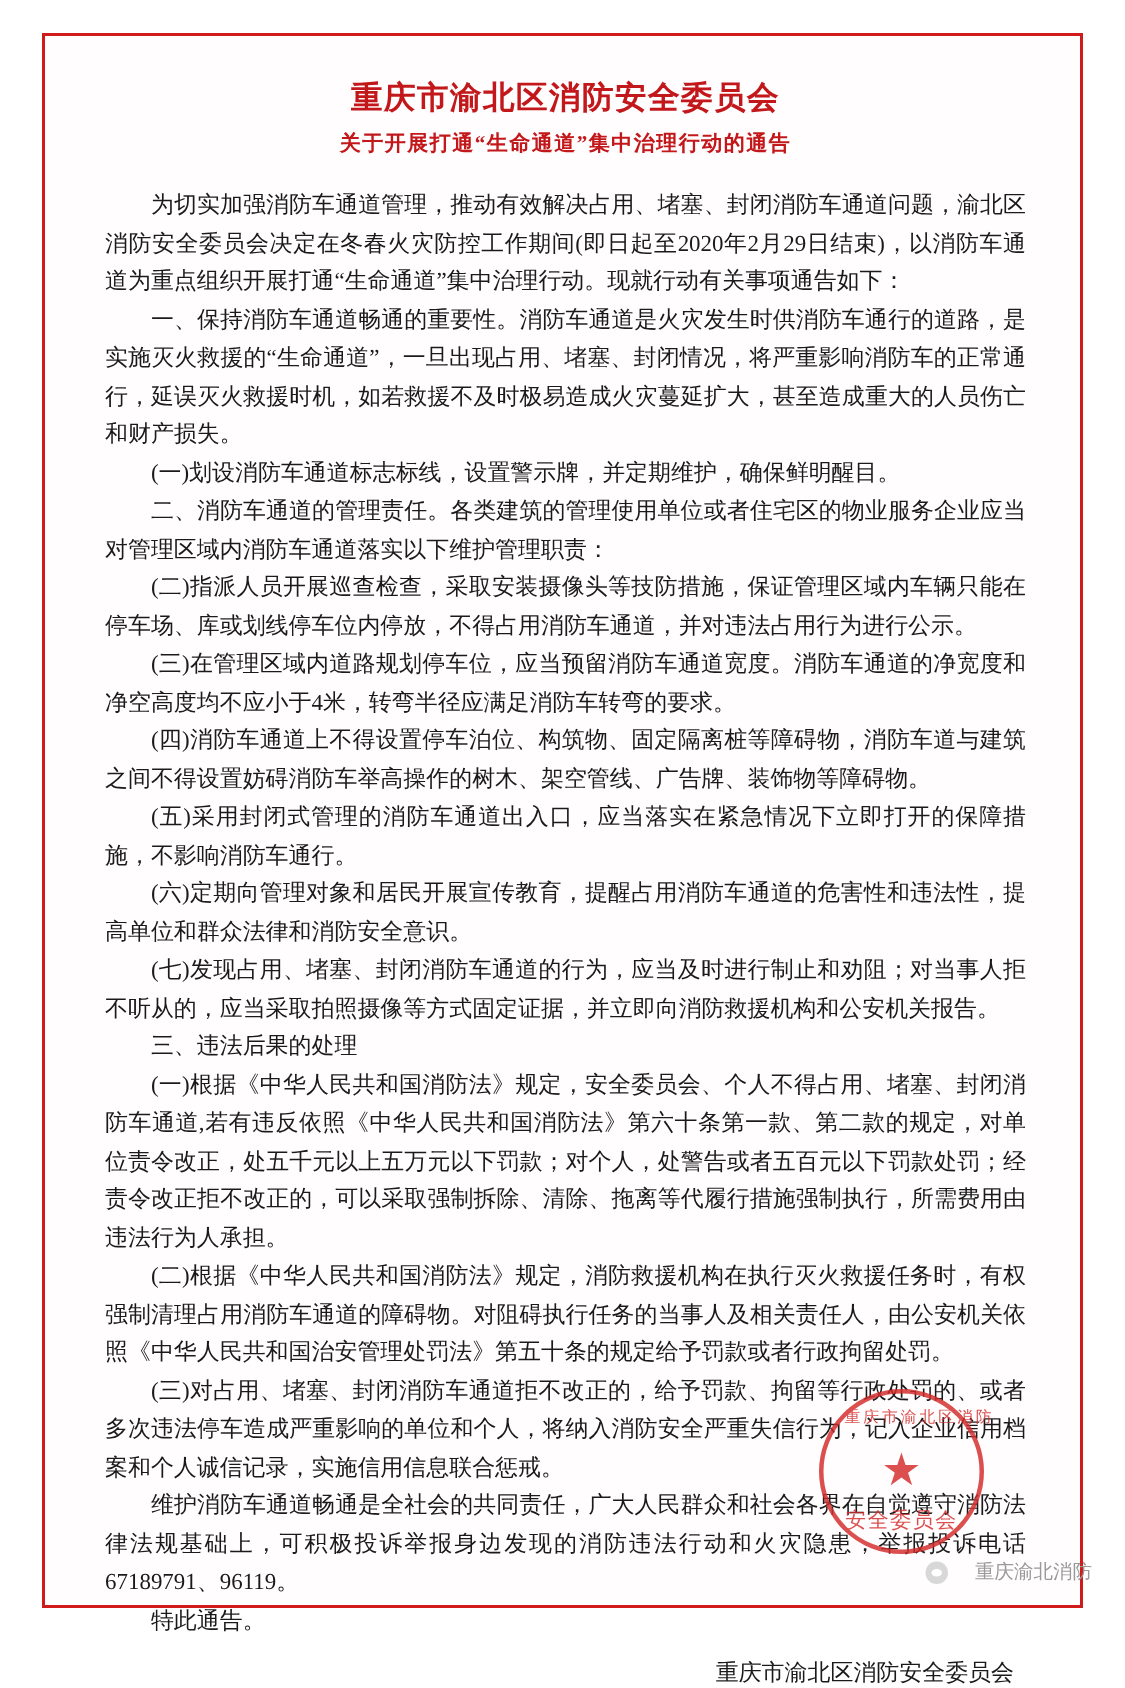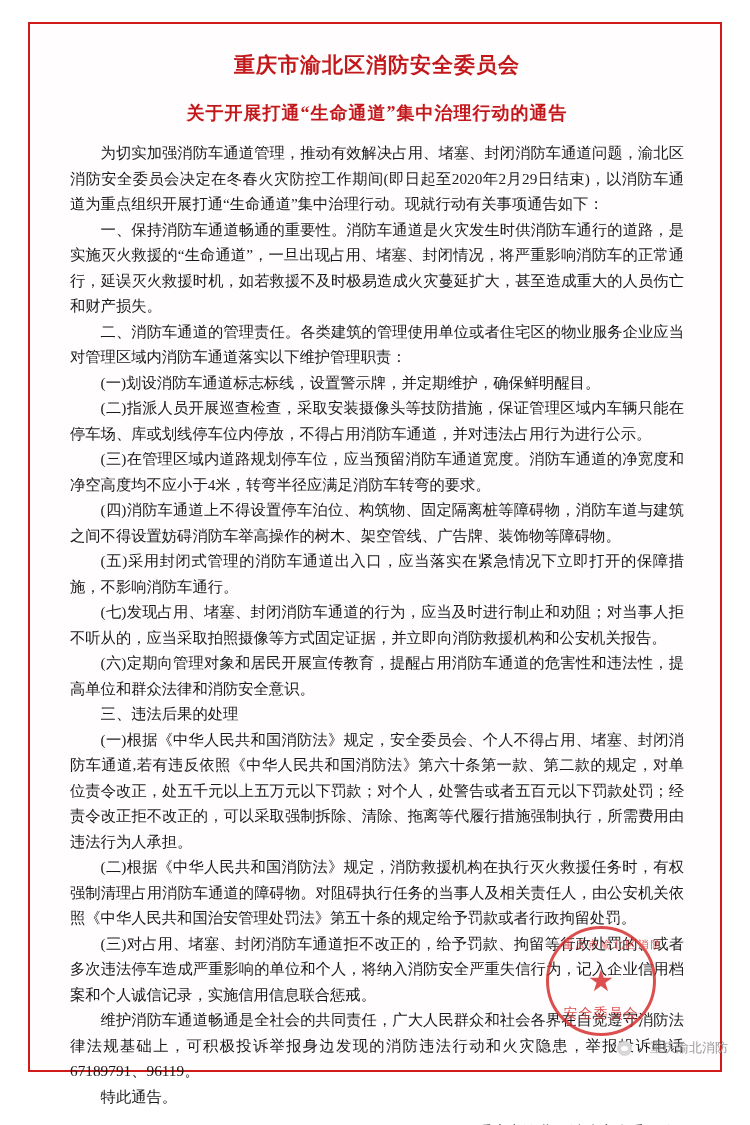--- a/index.html
+++ b/index.html
@@ -41,23 +41,23 @@
     text-align: center;
     color: #c3181b;
     font-weight: bold;
     letter-spacing: 1px;
   }
   .title-line1 {
     font-size: 21px;
     line-height: 30px;
   }
   .title-line2 {
-    font-size: 18px;
+    font-size: 14px;
     line-height: 30px;
-    margin-top: 18px;
+    margin-top: 2px;
   }
   .body-text {
     margin-top: 12px;
     font-size: 15.3px;
     line-height: 25.5px;
     color: #1a1a1a;
     text-align: justify;
     text-justify: inter-ideograph;
   }
   .para {
@@ -154,28 +154,28 @@
     <div class="doc-inner">
 
       <div class="title-block">
         <div class="title-line1">重庆市渝北区消防安全委员会</div>
         <div class="title-line2">关于开展打通“生命通道”集中治理行动的通告</div>
       </div>
 
       <div class="body-text">
         <p class="para">为切实加强消防车通道管理，推动有效解决占用、堵塞、封闭消防车通道问题，渝北区消防安全委员会决定在冬春火灾防控工作期间(即日起至2020年2月29日结束)，以消防车通道为重点组织开展打通“生命通道”集中治理行动。现就行动有关事项通告如下：</p>
         <p class="para">一、保持消防车通道畅通的重要性。消防车通道是火灾发生时供消防车通行的道路，是实施灭火救援的“生命通道”，一旦出现占用、堵塞、封闭情况，将严重影响消防车的正常通行，延误灭火救援时机，如若救援不及时极易造成火灾蔓延扩大，甚至造成重大的人员伤亡和财产损失。</p>
+        <p class="para">(一)划设消防车通道标志标线，设置警示牌，并定期维护，确保鲜明醒目。</p>
         <p class="para">二、消防车通道的管理责任。各类建筑的管理使用单位或者住宅区的物业服务企业应当对管理区域内消防车通道落实以下维护管理职责：</p>
-        <p class="para">(一)划设消防车通道标志标线，设置警示牌，并定期维护，确保鲜明醒目。</p>
         <p class="para">(二)指派人员开展巡查检查，采取安装摄像头等技防措施，保证管理区域内车辆只能在停车场、库或划线停车位内停放，不得占用消防车通道，并对违法占用行为进行公示。</p>
         <p class="para">(三)在管理区域内道路规划停车位，应当预留消防车通道宽度。消防车通道的净宽度和净空高度均不应小于4米，转弯半径应满足消防车转弯的要求。</p>
         <p class="para">(四)消防车通道上不得设置停车泊位、构筑物、固定隔离桩等障碍物，消防车道与建筑之间不得设置妨碍消防车举高操作的树木、架空管线、广告牌、装饰物等障碍物。</p>
         <p class="para">(五)采用封闭式管理的消防车通道出入口，应当落实在紧急情况下立即打开的保障措施，不影响消防车通行。</p>
+        <p class="para">(六)定期向管理对象和居民开展宣传教育，提醒占用消防车通道的危害性和违法性，提高单位和群众法律和消防安全意识。</p>
         <p class="para">(七)发现占用、堵塞、封闭消防车通道的行为，应当及时进行制止和劝阻；对当事人拒不听从的，应当采取拍照摄像等方式固定证据，并立即向消防救援机构和公安机关报告。</p>
-        <p class="para">(六)定期向管理对象和居民开展宣传教育，提醒占用消防车通道的危害性和违法性，提高单位和群众法律和消防安全意识。</p>
         <p class="para">三、违法后果的处理</p>
         <p class="para">(一)根据《中华人民共和国消防法》规定，安全委员会、个人不得占用、堵塞、封闭消防车通道,若有违反依照《中华人民共和国消防法》第六十条第一款、第二款的规定，对单位责令改正，处五千元以上五万元以下罚款；对个人，处警告或者五百元以下罚款处罚；经责令改正拒不改正的，可以采取强制拆除、清除、拖离等代履行措施强制执行，所需费用由违法行为人承担。</p>
         <p class="para">(二)根据《中华人民共和国消防法》规定，消防救援机构在执行灭火救援任务时，有权强制清理占用消防车通道的障碍物。对阻碍执行任务的当事人及相关责任人，由公安机关依照《中华人民共和国治安管理处罚法》第五十条的规定给予罚款或者行政拘留处罚。</p>
         <p class="para">(三)对占用、堵塞、封闭消防车通道拒不改正的，给予罚款、拘留等行政处罚的、或者多次违法停车造成严重影响的单位和个人，将纳入消防安全严重失信行为，记入企业信用档案和个人诚信记录，实施信用信息联合惩戒。</p>
         <p class="para">维护消防车通道畅通是全社会的共同责任，广大人民群众和社会各界在自觉遵守消防法律法规基础上，可积极投诉举报身边发现的消防违法行动和火灾隐患，举报投诉电话67189791、96119。</p>
         <p class="para">特此通告。</p>
       </div>
 
       <div class="sig-block">
         <span class="sig-line">重庆市渝北区消防安全委员会</span>

